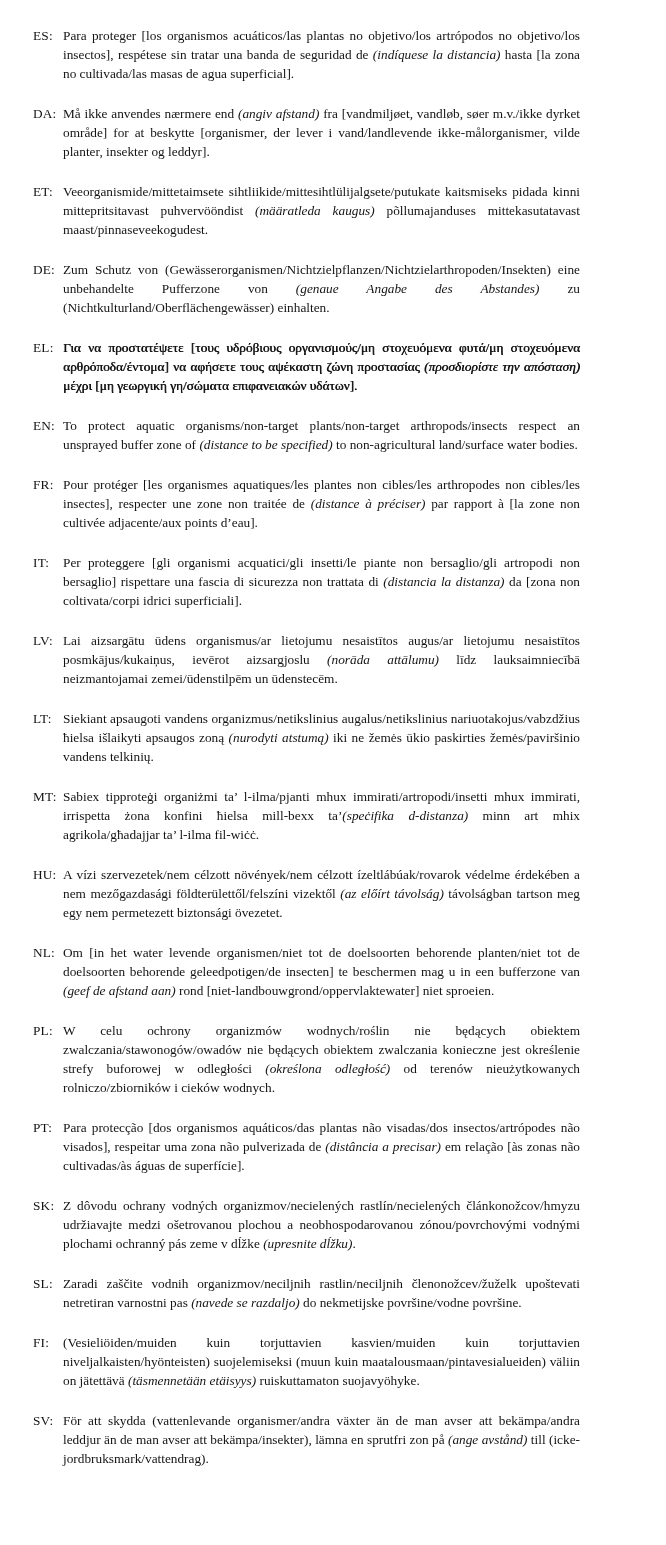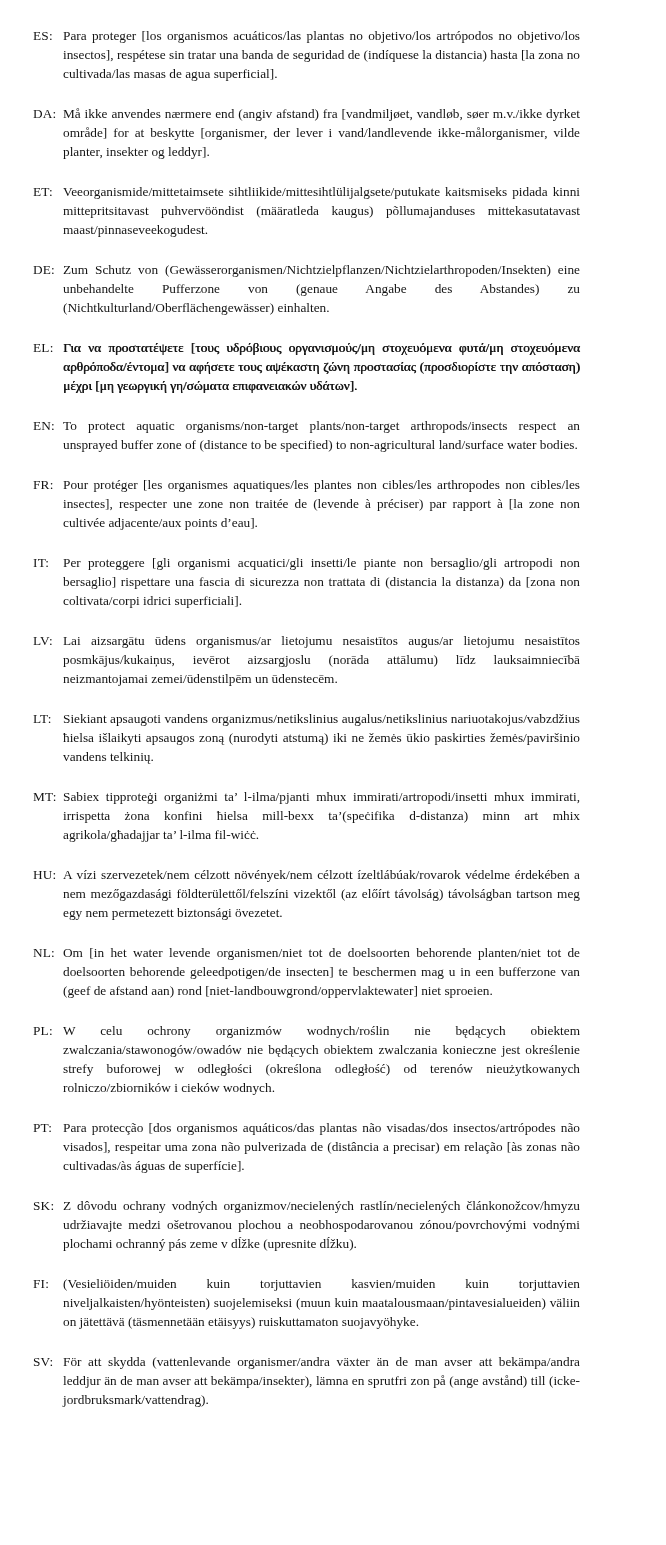--- a/index.html
+++ b/index.html
@@ -34,21 +34,21 @@
   }
   .text {
     flex: 1;
     margin: 0;
     font-size: 13.3px;
     line-height: 19px;
     text-align: justify;
     hyphens: auto;
     -webkit-hyphens: auto;
   }
-  .it { }
+  .it { font-style: italic; }
   
   .para[lang="el"] .text { text-shadow: 0.45px 0 0 currentColor; }
 </style>
 </head>
 <body>
 
 <main class="page">
   <div class="phrase-list">
       <div class="para" lang="es">
     <span class="code">ES:</span>
@@ -69,21 +69,21 @@
       <div class="para" lang="el">
     <span class="code">EL:</span>
     <p class="text"><span>Για να προστατέψετε [τους υδρόβιους οργανισμούς/μη στοχευόμενα φυτά/μη στοχευόμενα αρθρόποδα/έντομα] να αφήσετε τους αψέκαστη ζώνη προστασίας </span><span class="it">(προσδιορίστε την απόσταση)</span><span> μέχρι [μη γεωργική γη/σώματα επιφανειακών υδάτων].</span></p>
   </div>
       <div class="para" lang="en">
     <span class="code">EN:</span>
     <p class="text"><span>To protect aquatic organisms/non-target plants/non-target arthropods/insects respect an unsprayed buffer zone of </span><span class="it">(distance to be specified)</span><span> to non-agricultural land/surface water bodies.</span></p>
   </div>
       <div class="para" lang="fr">
     <span class="code">FR:</span>
-    <p class="text"><span>Pour protéger [les organismes aquatiques/les plantes non cibles/les arthropodes non cibles/les insectes], respecter une zone non traitée de </span><span class="it">(levende à préciser)</span><span> par rapport à [la zone non cultivée adjacente/aux points d’eau].</span></p>
+    <p class="text"><span>Pour protéger [les organismes aquatiques/les plantes non cibles/les arthropodes non cibles/les insectes], respecter une zone non traitée de </span><span class="it">(distance à préciser)</span><span> par rapport à [la zone non cultivée adjacente/aux points d’eau].</span></p>
   </div>
       <div class="para" lang="it">
     <span class="code">IT:</span>
     <p class="text"><span>Per proteggere [gli organismi acquatici/gli insetti/le piante non bersaglio/gli artropodi non bersaglio] rispettare una fascia di sicurezza non trattata di </span><span class="it">(distancia la distanza)</span><span> da [zona non coltivata/corpi idrici superficiali].</span></p>
   </div>
       <div class="para" lang="lv">
     <span class="code">LV:</span>
     <p class="text"><span>Lai aizsargātu ūdens organismus/ar lietojumu nesaistītos augus/ar lietojumu nesaistītos posmkājus/kukaiņus, ievērot aizsargjoslu </span><span class="it">(norāda attālumu)</span><span> līdz lauksaimniecībā neizmantojamai zemei/ūdenstilpēm un ūdenstecēm.</span></p>
   </div>
       <div class="para" lang="lt">
@@ -107,20 +107,24 @@
     <p class="text"><span>W celu ochrony organizmów wodnych/roślin nie będących obiektem zwalczania/stawonogów/owadów nie będących obiektem zwalczania konieczne jest określenie strefy buforowej w odległości </span><span class="it">(określona odległość)</span><span> od terenów nieużytkowanych rolniczo/zbiorników i cieków wodnych.</span></p>
   </div>
       <div class="para" lang="pt">
     <span class="code">PT:</span>
     <p class="text"><span>Para protecção [dos organismos aquáticos/das plantas não visadas/dos insectos/artrópodes não visados], respeitar uma zona não pulverizada de </span><span class="it">(distância a precisar)</span><span> em relação [às zonas não cultivadas/às águas de superfície].</span></p>
   </div>
       <div class="para" lang="sk">
     <span class="code">SK:</span>
     <p class="text"><span>Z dôvodu ochrany vodných organizmov/necielených rastlín/necielených článkonožcov/hmyzu udržiavajte medzi ošetrovanou plochou a neobhospodarovanou zónou/povrchovými vodnými plochami ochranný pás zeme v dĺžke </span><span class="it">(upresnite dĺžku)</span><span>.</span></p>
   </div>
+      <div class="para" lang="sl">
+    <span class="code">SL:</span>
+    <p class="text"><span>Zaradi zaščite vodnih organizmov/neciljnih rastlin/neciljnih členonožcev/žuželk upoštevati netretiran varnostni pas </span><span class="it">(navede se razdaljo)</span><span> do nekmetijske površine/vodne površine.</span></p>
+  </div>
       <div class="para" lang="fi">
     <span class="code">FI:</span>
     <p class="text"><span>(Vesieliöiden/muiden kuin torjuttavien kasvien/muiden kuin torjuttavien niveljalkaisten/hyönteisten) suojelemiseksi (muun kuin maatalousmaan/pintavesialueiden) väliin on jätettävä </span><span class="it">(täsmennetään etäisyys)</span><span> ruiskuttamaton suojavyöhyke.</span></p>
   </div>
       <div class="para" lang="sv">
     <span class="code">SV:</span>
     <p class="text"><span>För att skydda (vattenlevande organismer/andra växter än de man avser att bekämpa/andra leddjur än de man avser att bekämpa/insekter), lämna en sprutfri zon på </span><span class="it">(ange avstånd)</span><span> till (icke-jordbruksmark/vattendrag).</span></p>
   </div>
     </div>
 </main>

